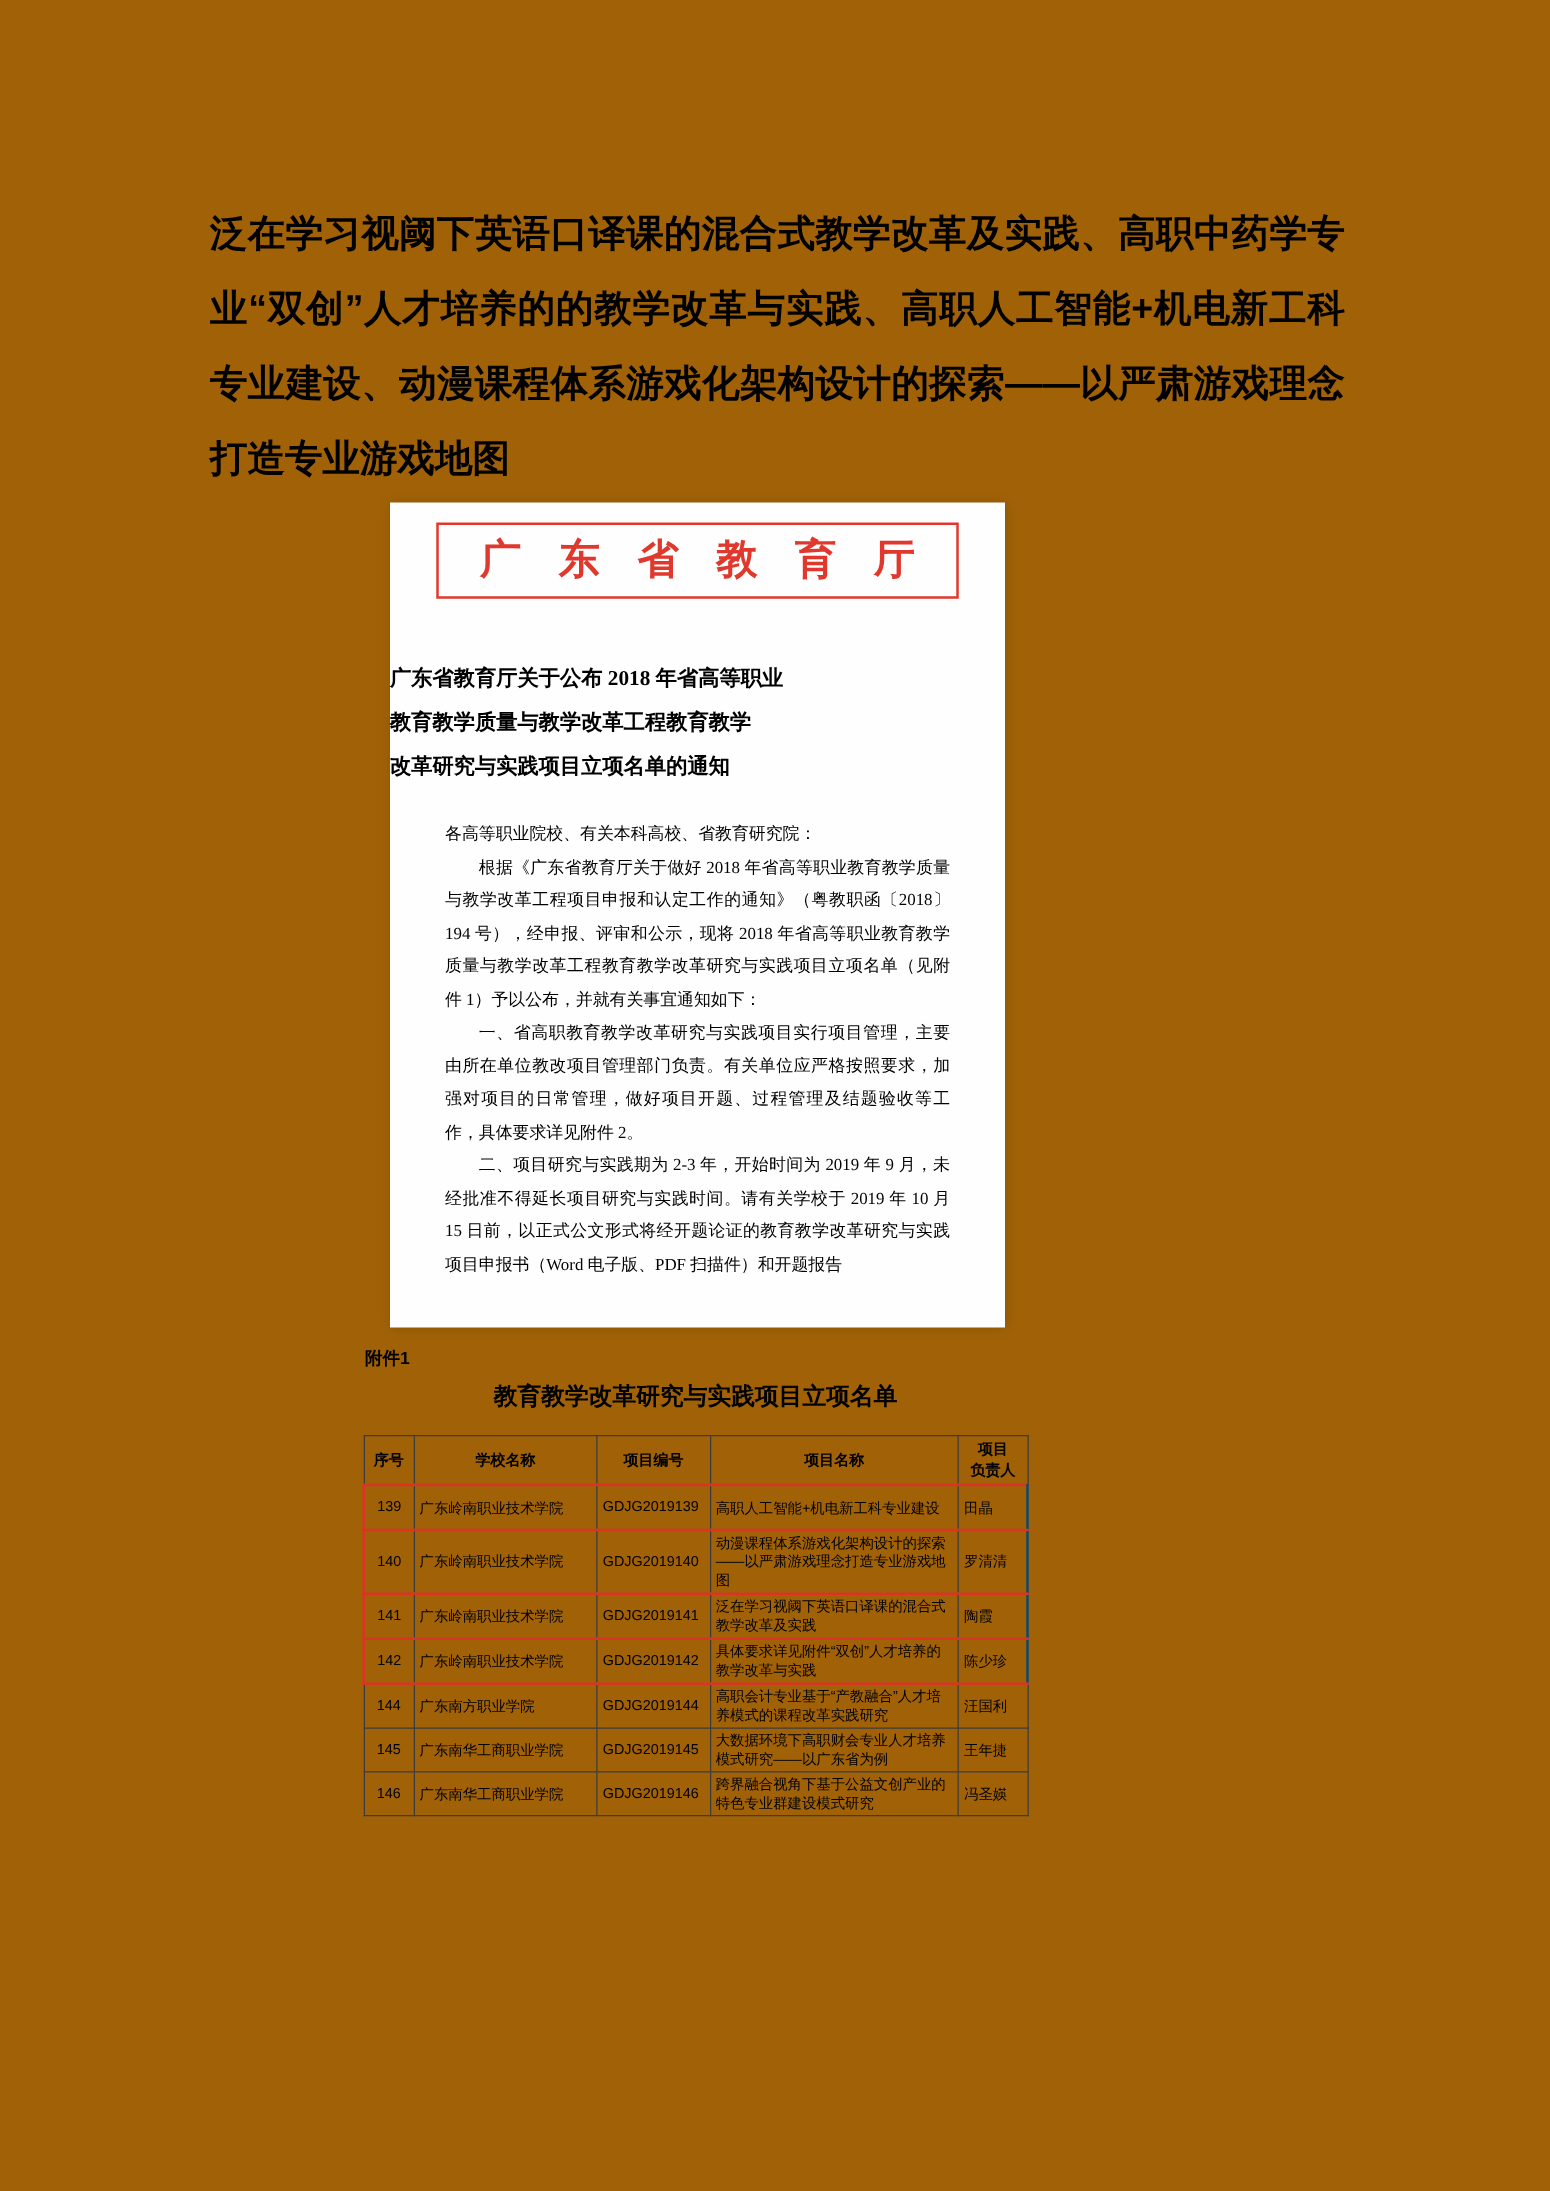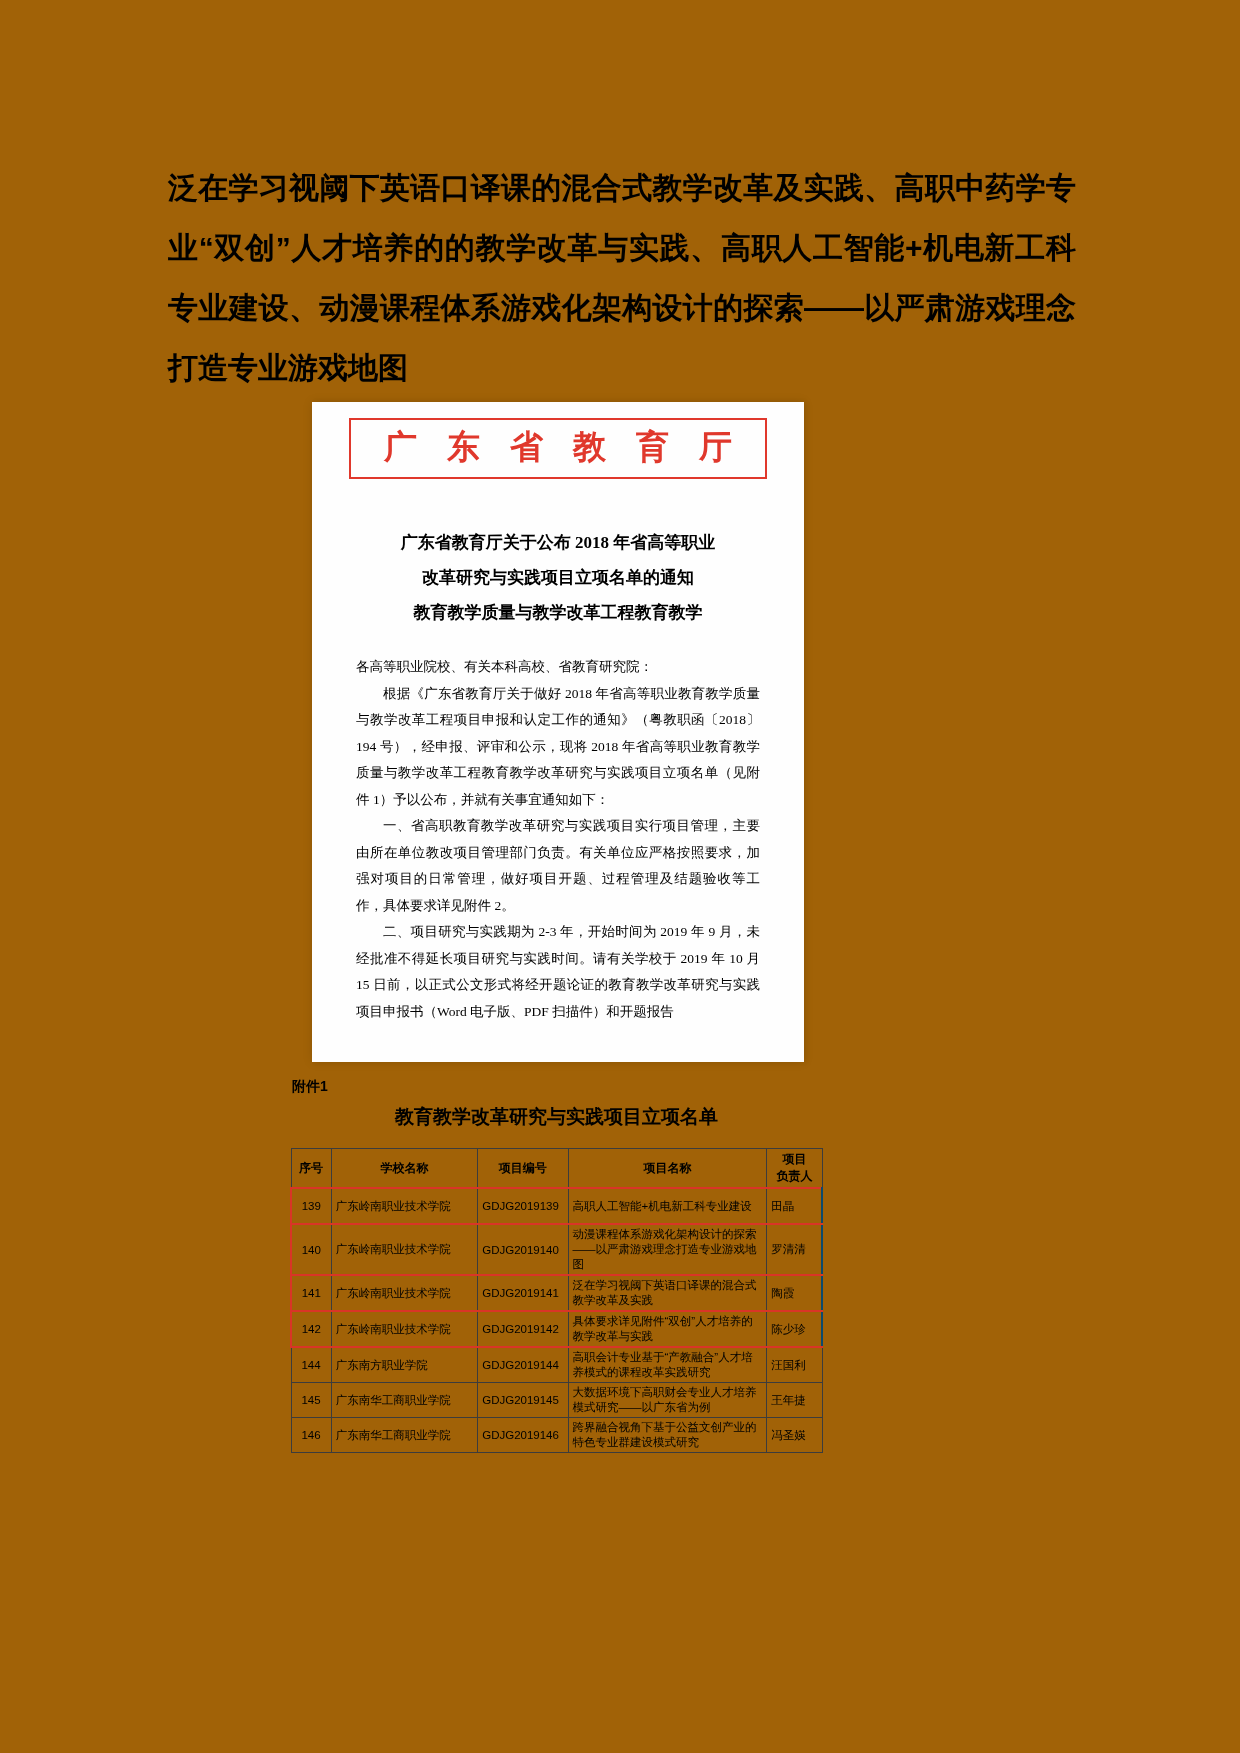--- a/index.html
+++ b/index.html
@@ -41,21 +41,21 @@
     display:inline-block;
     color:#e0382c;
     font-weight:700;
     font-size:33px;
     letter-spacing:30px;
     margin-right:-30px;
     white-space:nowrap;
   }
   .doc-title{
     margin-top:46px;
-    text-align:center;
+    text-align:left;
     font-weight:700;
     font-size:17px;
     line-height:35px;
   }
   .doc-body{
     margin:24px 44px 0;
     font-size:13.5px;
     line-height:26.5px;
     text-align:justify;
   }
@@ -128,22 +128,22 @@
 <div class="page">
 
   <div class="heading">泛在学习视阈下英语口译课的混合式教学改革及实践、高职中药学专业“双创”人才培养的的教学改革与实践、高职人工智能+机电新工科专业建设、动漫课程体系游戏化架构设计的探索——以严肃游戏理念打造专业游戏地图</div>
 
   <div class="scan">
     <div class="letterhead-box">
       <span class="letterhead-text">广东省教育厅</span>
     </div>
     <div class="doc-title">
       <div>广东省教育厅关于公布 2018 年省高等职业</div>
+      <div>教育教学质量与教学改革工程教育教学</div>
       <div>改革研究与实践项目立项名单的通知</div>
-      <div>教育教学质量与教学改革工程教育教学</div>
     </div>
     <div class="doc-body">
       <p>各高等职业院校、有关本科高校、省教育研究院：</p>
       <p class="indent">根据《广东省教育厅关于做好 2018 年省高等职业教育教学质量与教学改革工程项目申报和认定工作的通知》（粤教职函〔2018〕194 号），经申报、评审和公示，现将 2018 年省高等职业教育教学质量与教学改革工程教育教学改革研究与实践项目立项名单（见附件 1）予以公布，并就有关事宜通知如下：</p>
       <p class="indent">一、省高职教育教学改革研究与实践项目实行项目管理，主要由所在单位教改项目管理部门负责。有关单位应严格按照要求，加强对项目的日常管理，做好项目开题、过程管理及结题验收等工作，具体要求详见附件 2。</p>
       <p class="indent">二、项目研究与实践期为 2-3 年，开始时间为 2019 年 9 月，未经批准不得延长项目研究与实践时间。请有关学校于 2019 年 10 月 15 日前，以正式公文形式将经开题论证的教育教学改革研究与实践项目申报书（Word 电子版、PDF 扫描件）和开题报告</p>
     </div>
   </div>
 
   <div class="attachment-label">附件1</div>

